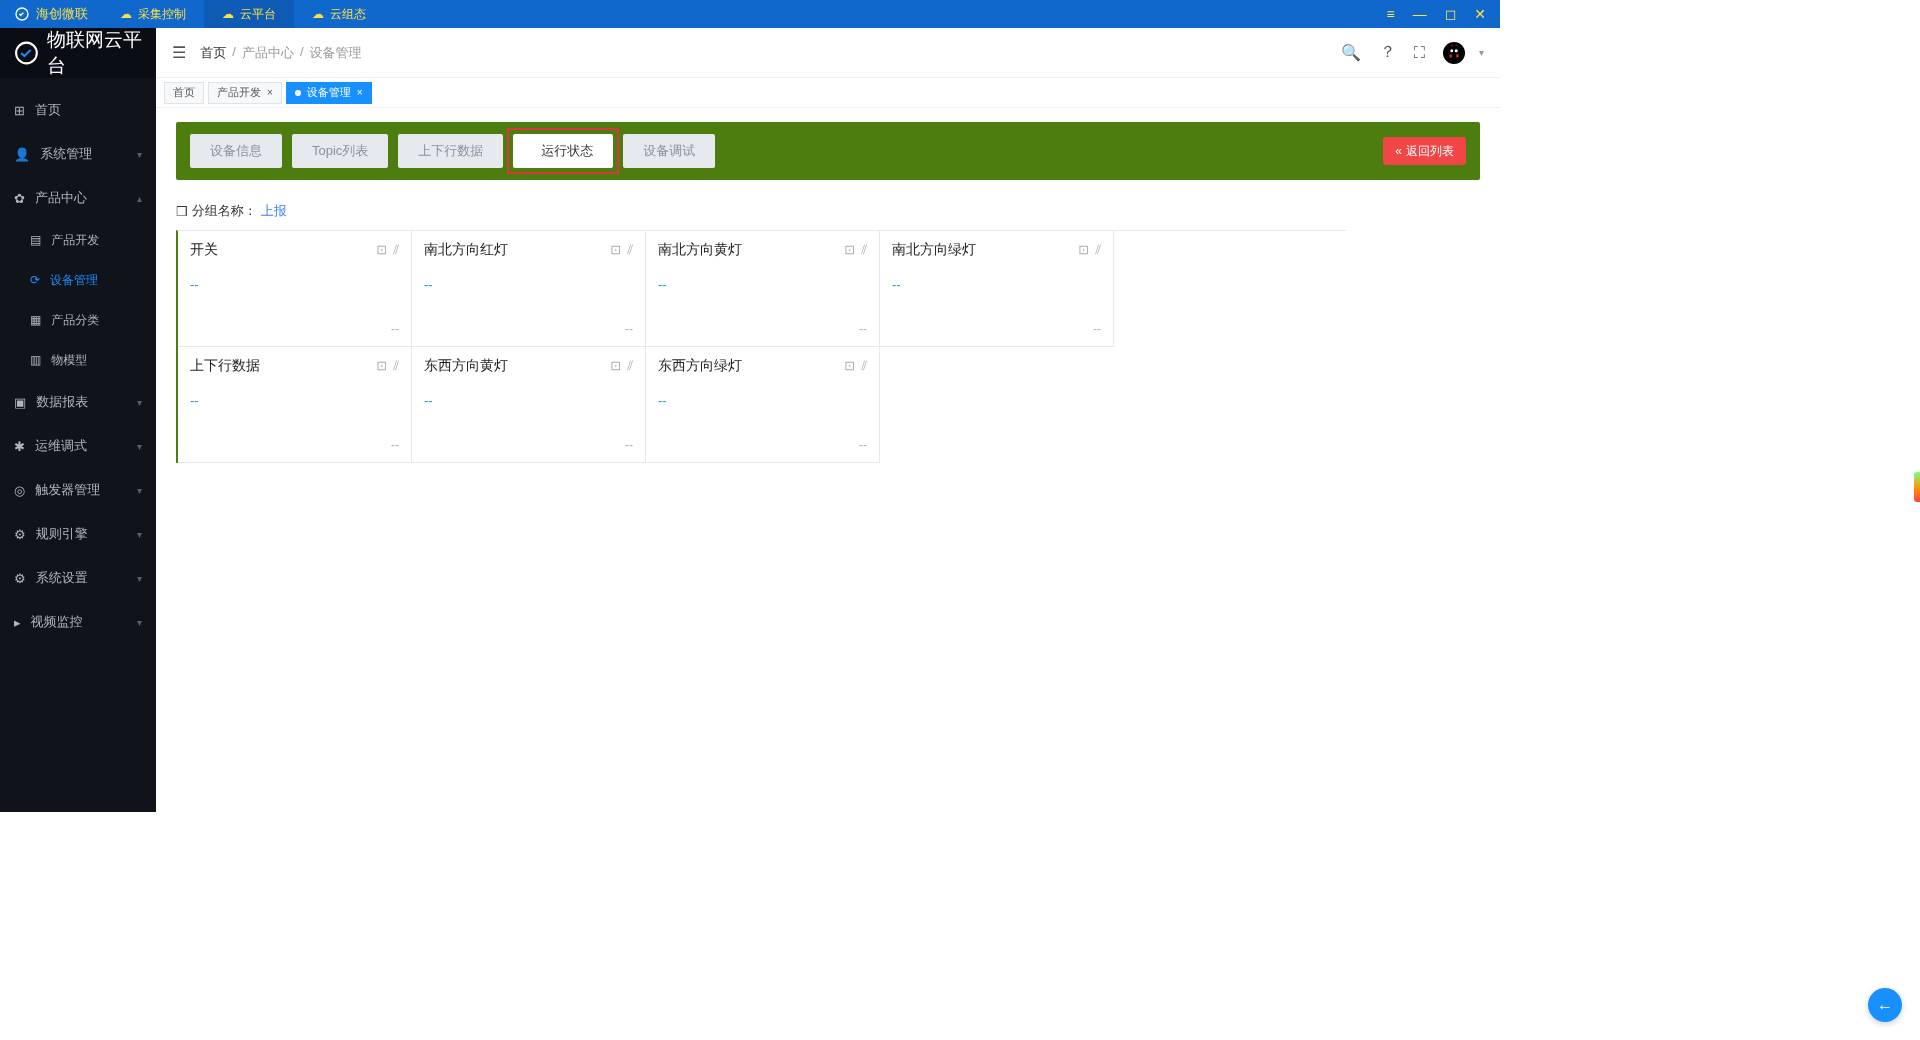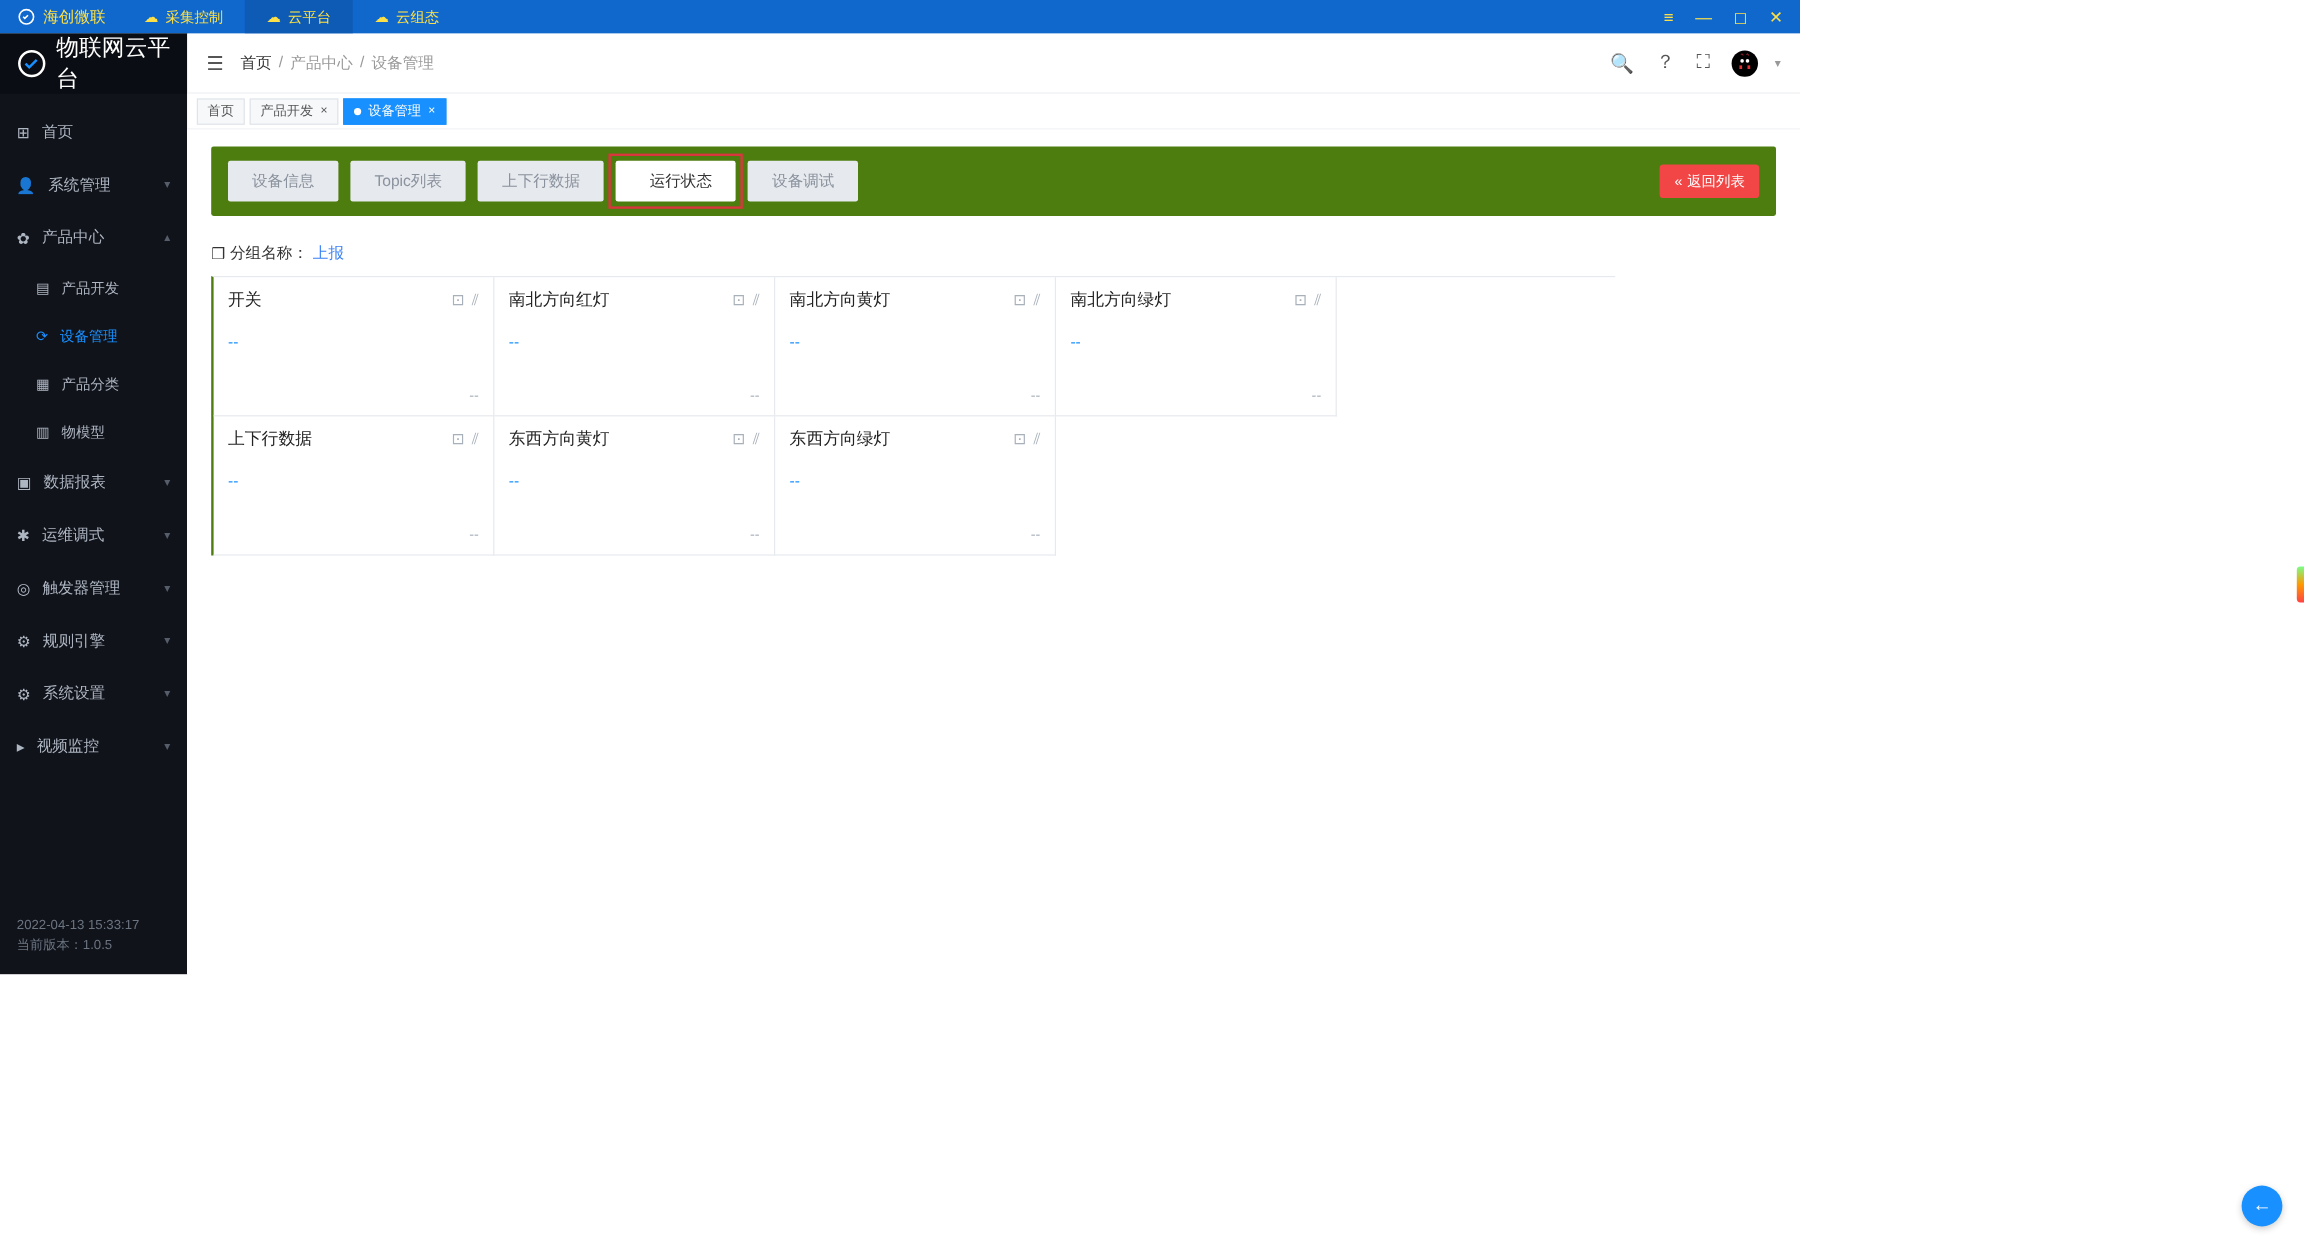--- a/index.html
+++ b/index.html
@@ -172,24 +172,20 @@
       <div class="item">
         <span>⚙</span>
         <span>系统设置</span>
         <span class="caret">▾</span>
       </div>
       <div class="item">
         <span>▸</span>
         <span>视频监控</span>
         <span class="caret">▾</span>
       </div>
-    </div>
-    <div class="footer">
-      <div>2022-04-13 15:33:17</div>
-      <div>当前版本：1.0.5</div>
     </div>
   </div>
 
   <div class="main">
     <div class="topbar">
       <span class="collapse">☰</span>
       <div class="crumb">
         <span class="link">首页</span>
         <span>/</span>
         <span>产品中心</span>

